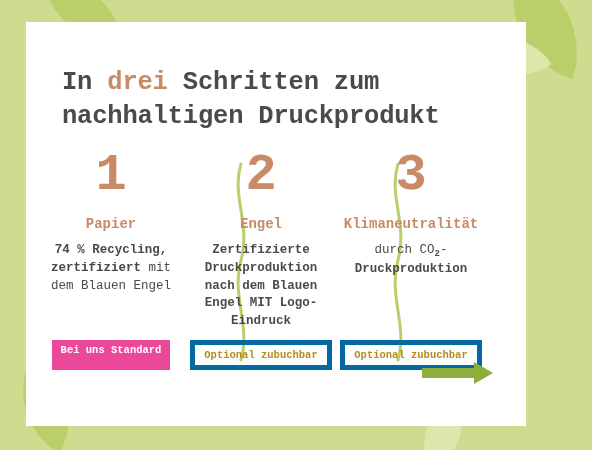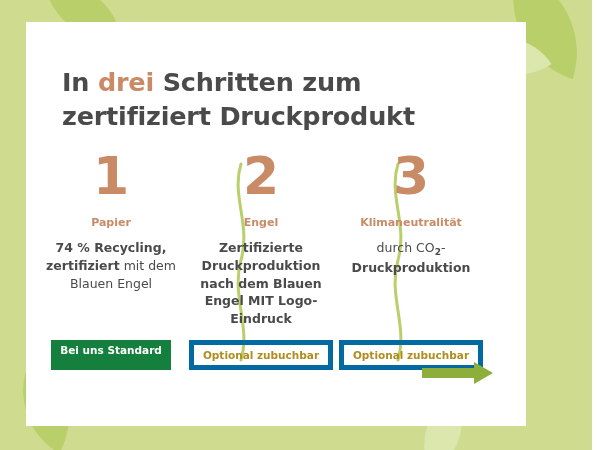--- a/index.html
+++ b/index.html
@@ -13,20 +13,21 @@
     font-family: "DejaVu Sans", sans-serif;
     background: #ffffff;
   }
 
   #stage {
     position: relative;
     width: 592px;
     height: 450px;
     background: #cfdc8f;
     overflow: hidden;
+    font-family: Liberation Mono, monospace;
   }
 
   
   .leaf {
     position: absolute;
     background: #b9cf6a;
     border-radius: 0 100% 0 100%;
   }
   .leaf.pale {
     background: #dbe7ac;
@@ -131,21 +132,21 @@
     position: relative;
   }
   .bignum {
     font-size: 52px;
     font-weight: bold;
     color: #c98a66;
     line-height: 1;
     margin-bottom: 14px;
   }
   .coltitle {
-    font-size: 11px;
+    font-size: 14px;
     font-weight: bold;
     color: #c98a66;
     margin-bottom: 10px;
   }
   .coldesc {
     font-size: 12.5px;
     font-weight: bold;
     color: #4a4a4a;
     line-height: 1.42;
     padding: 0 6px;
@@ -183,21 +184,21 @@
     display: flex;
     justify-content: center;
   }
   .badge {
     font-size: 10.5px;
     font-weight: bold;
     padding: 4px 9px;
     white-space: nowrap;
   }
   .badge.solid {
-    background: #15803d;
+    background: #ec4899;
     color: #ffffff;
   }
   .badge.outline {
     border: 5px solid #0369a1;
     color: #b08d1e;
   }
 
   
   #arrow {
     position: absolute;
@@ -218,21 +219,21 @@
   <div class="leaf pale leaf-tr2"></div>
   <div class="stem stem-bl"></div>
   <div class="leaf leaf-bl"></div>
   <div class="leaf pale leaf-bl2"></div>
   <div class="leaf pale leaf-br"></div>
 
   <div id="card">
 
     <div id="headline">
       <span>In </span><span class="accent">drei</span><span> Schritten zum</span><br>
-      <span>zertifiziert Druckprodukt</span>
+      <span>nachhaltigen Druckprodukt</span>
     </div>
 
     <svg class="wave w1" viewBox="0 0 24 200">
       <path d="M12 2 C 2 34, 22 62, 12 98 C 2 134, 22 164, 12 198" fill="none" stroke="#b9cf6a" stroke-width="3" stroke-linecap="round"></path>
     </svg>
     <svg class="wave w2" viewBox="0 0 24 200">
       <path d="M12 2 C 2 34, 22 62, 12 98 C 2 134, 22 164, 12 198" fill="none" stroke="#b9cf6a" stroke-width="3" stroke-linecap="round"></path>
     </svg>
 
     <div id="columns">

